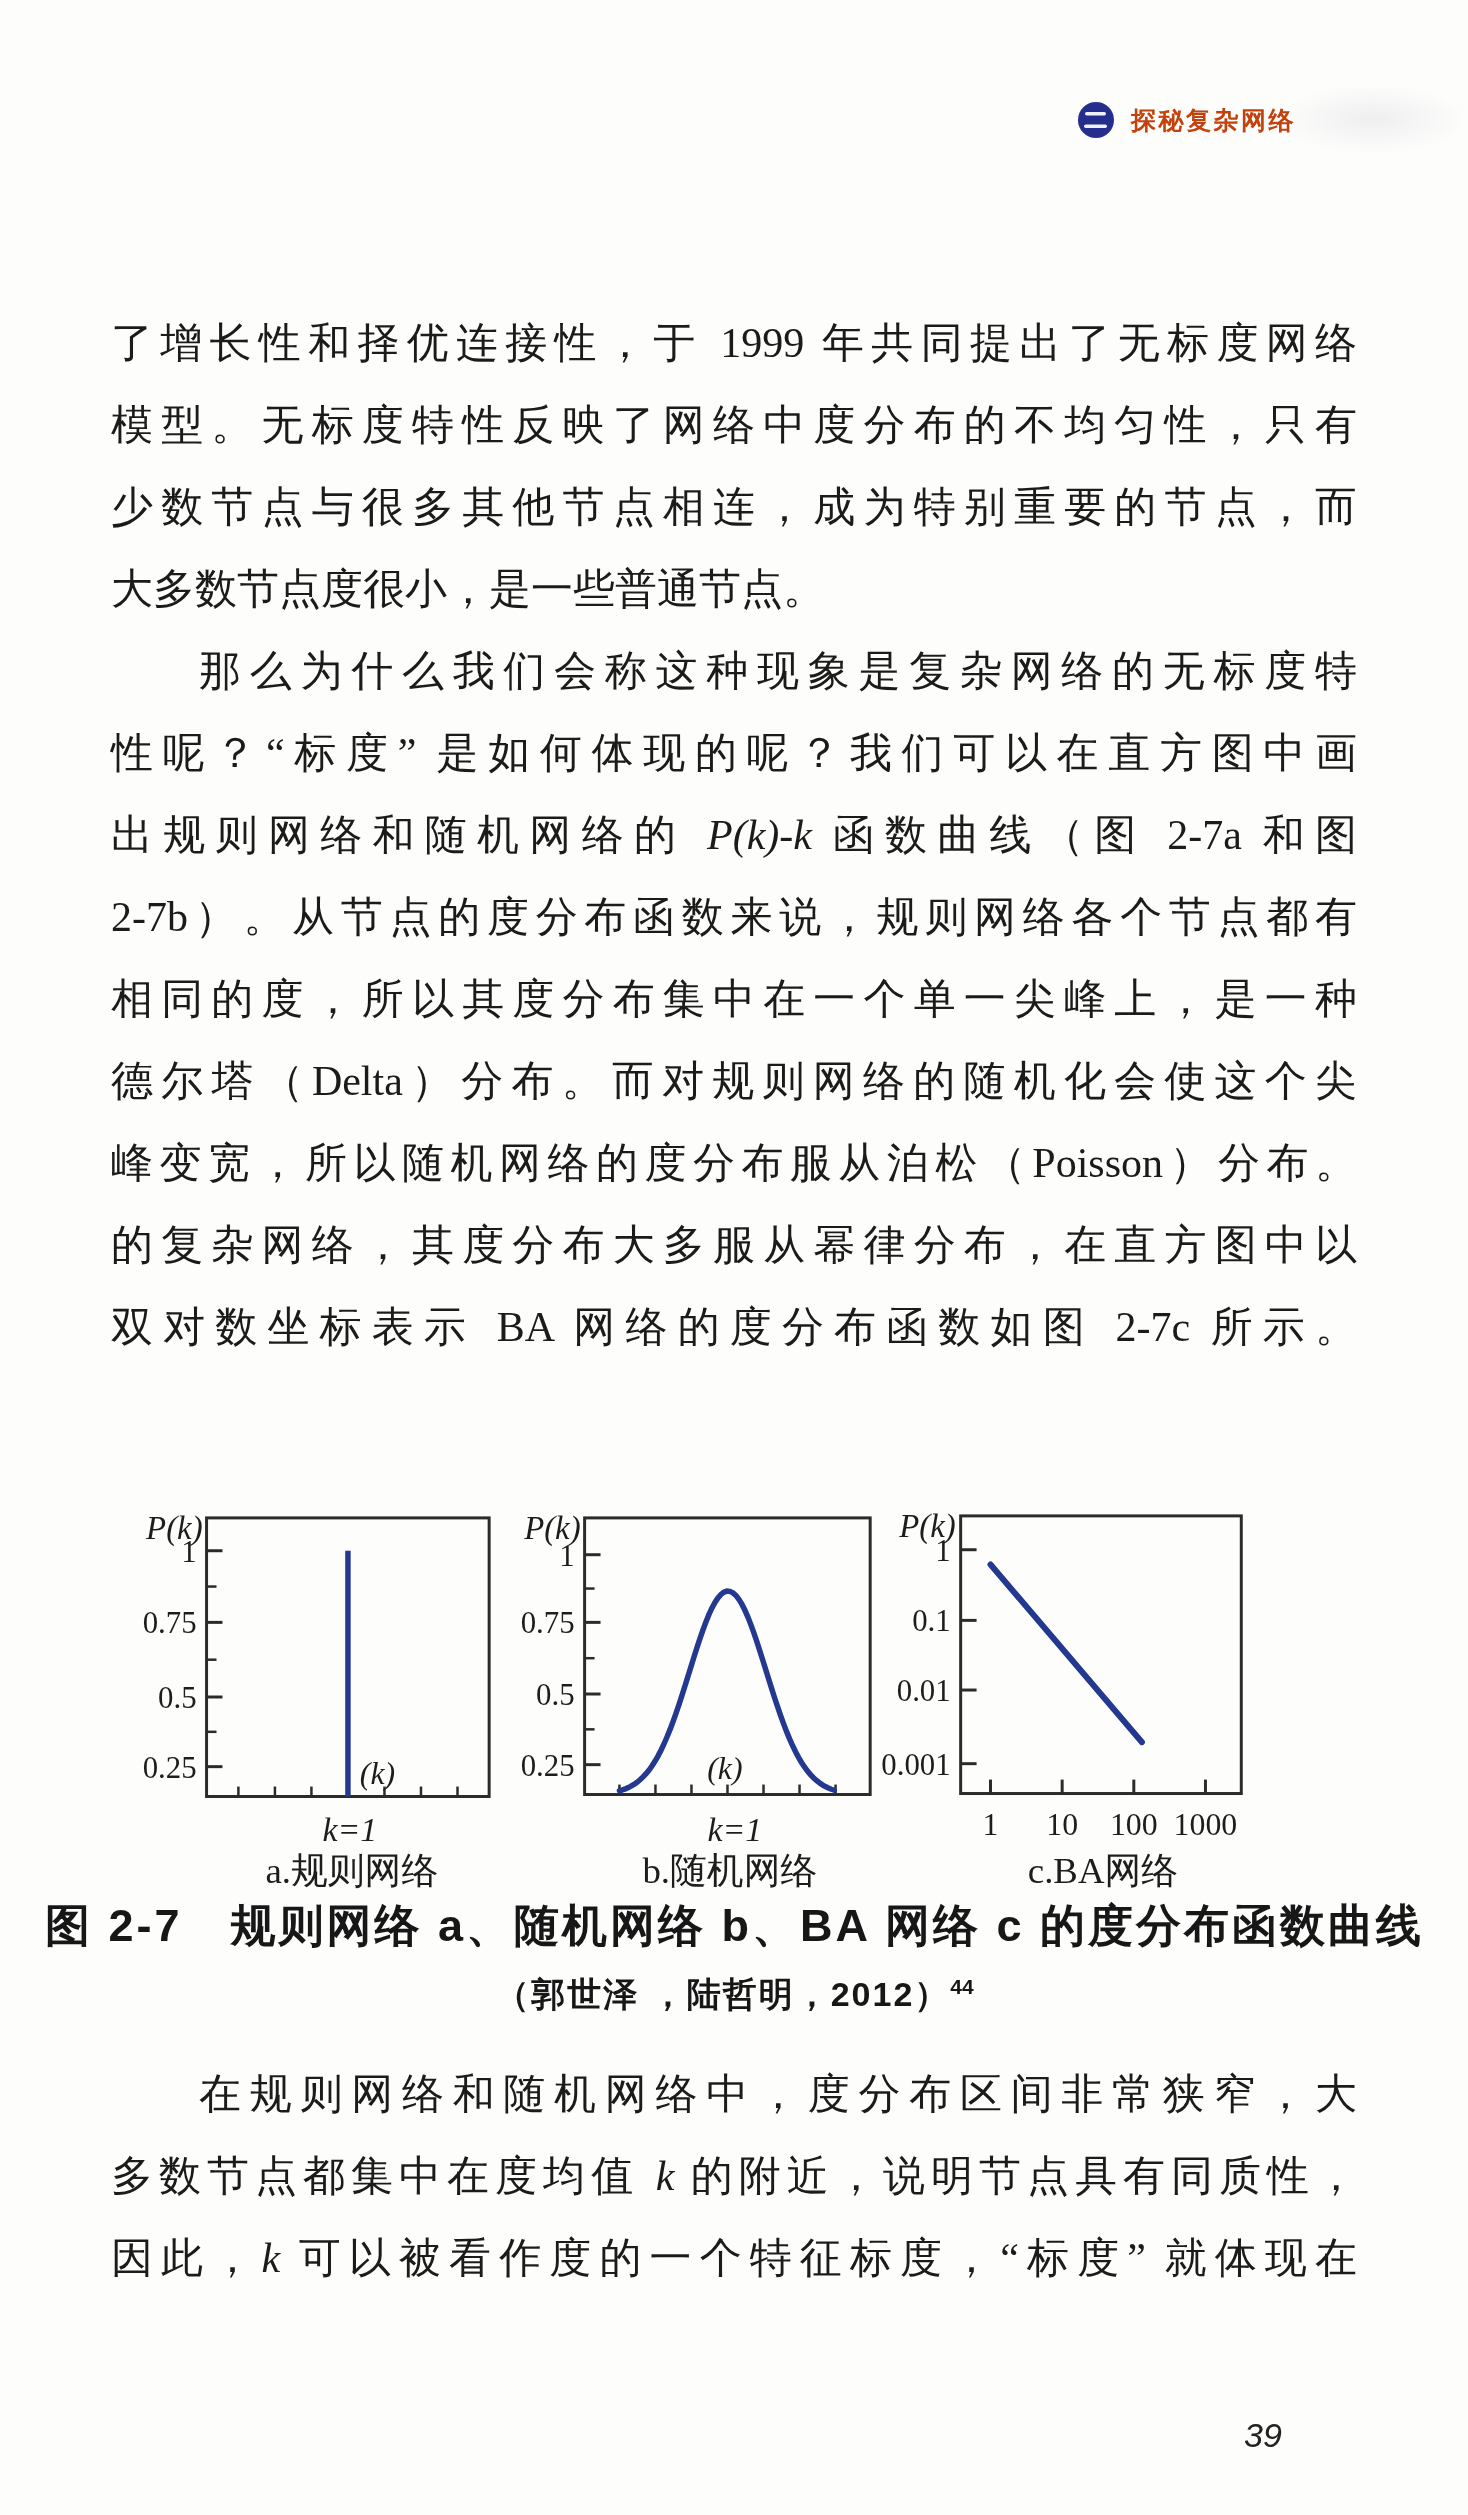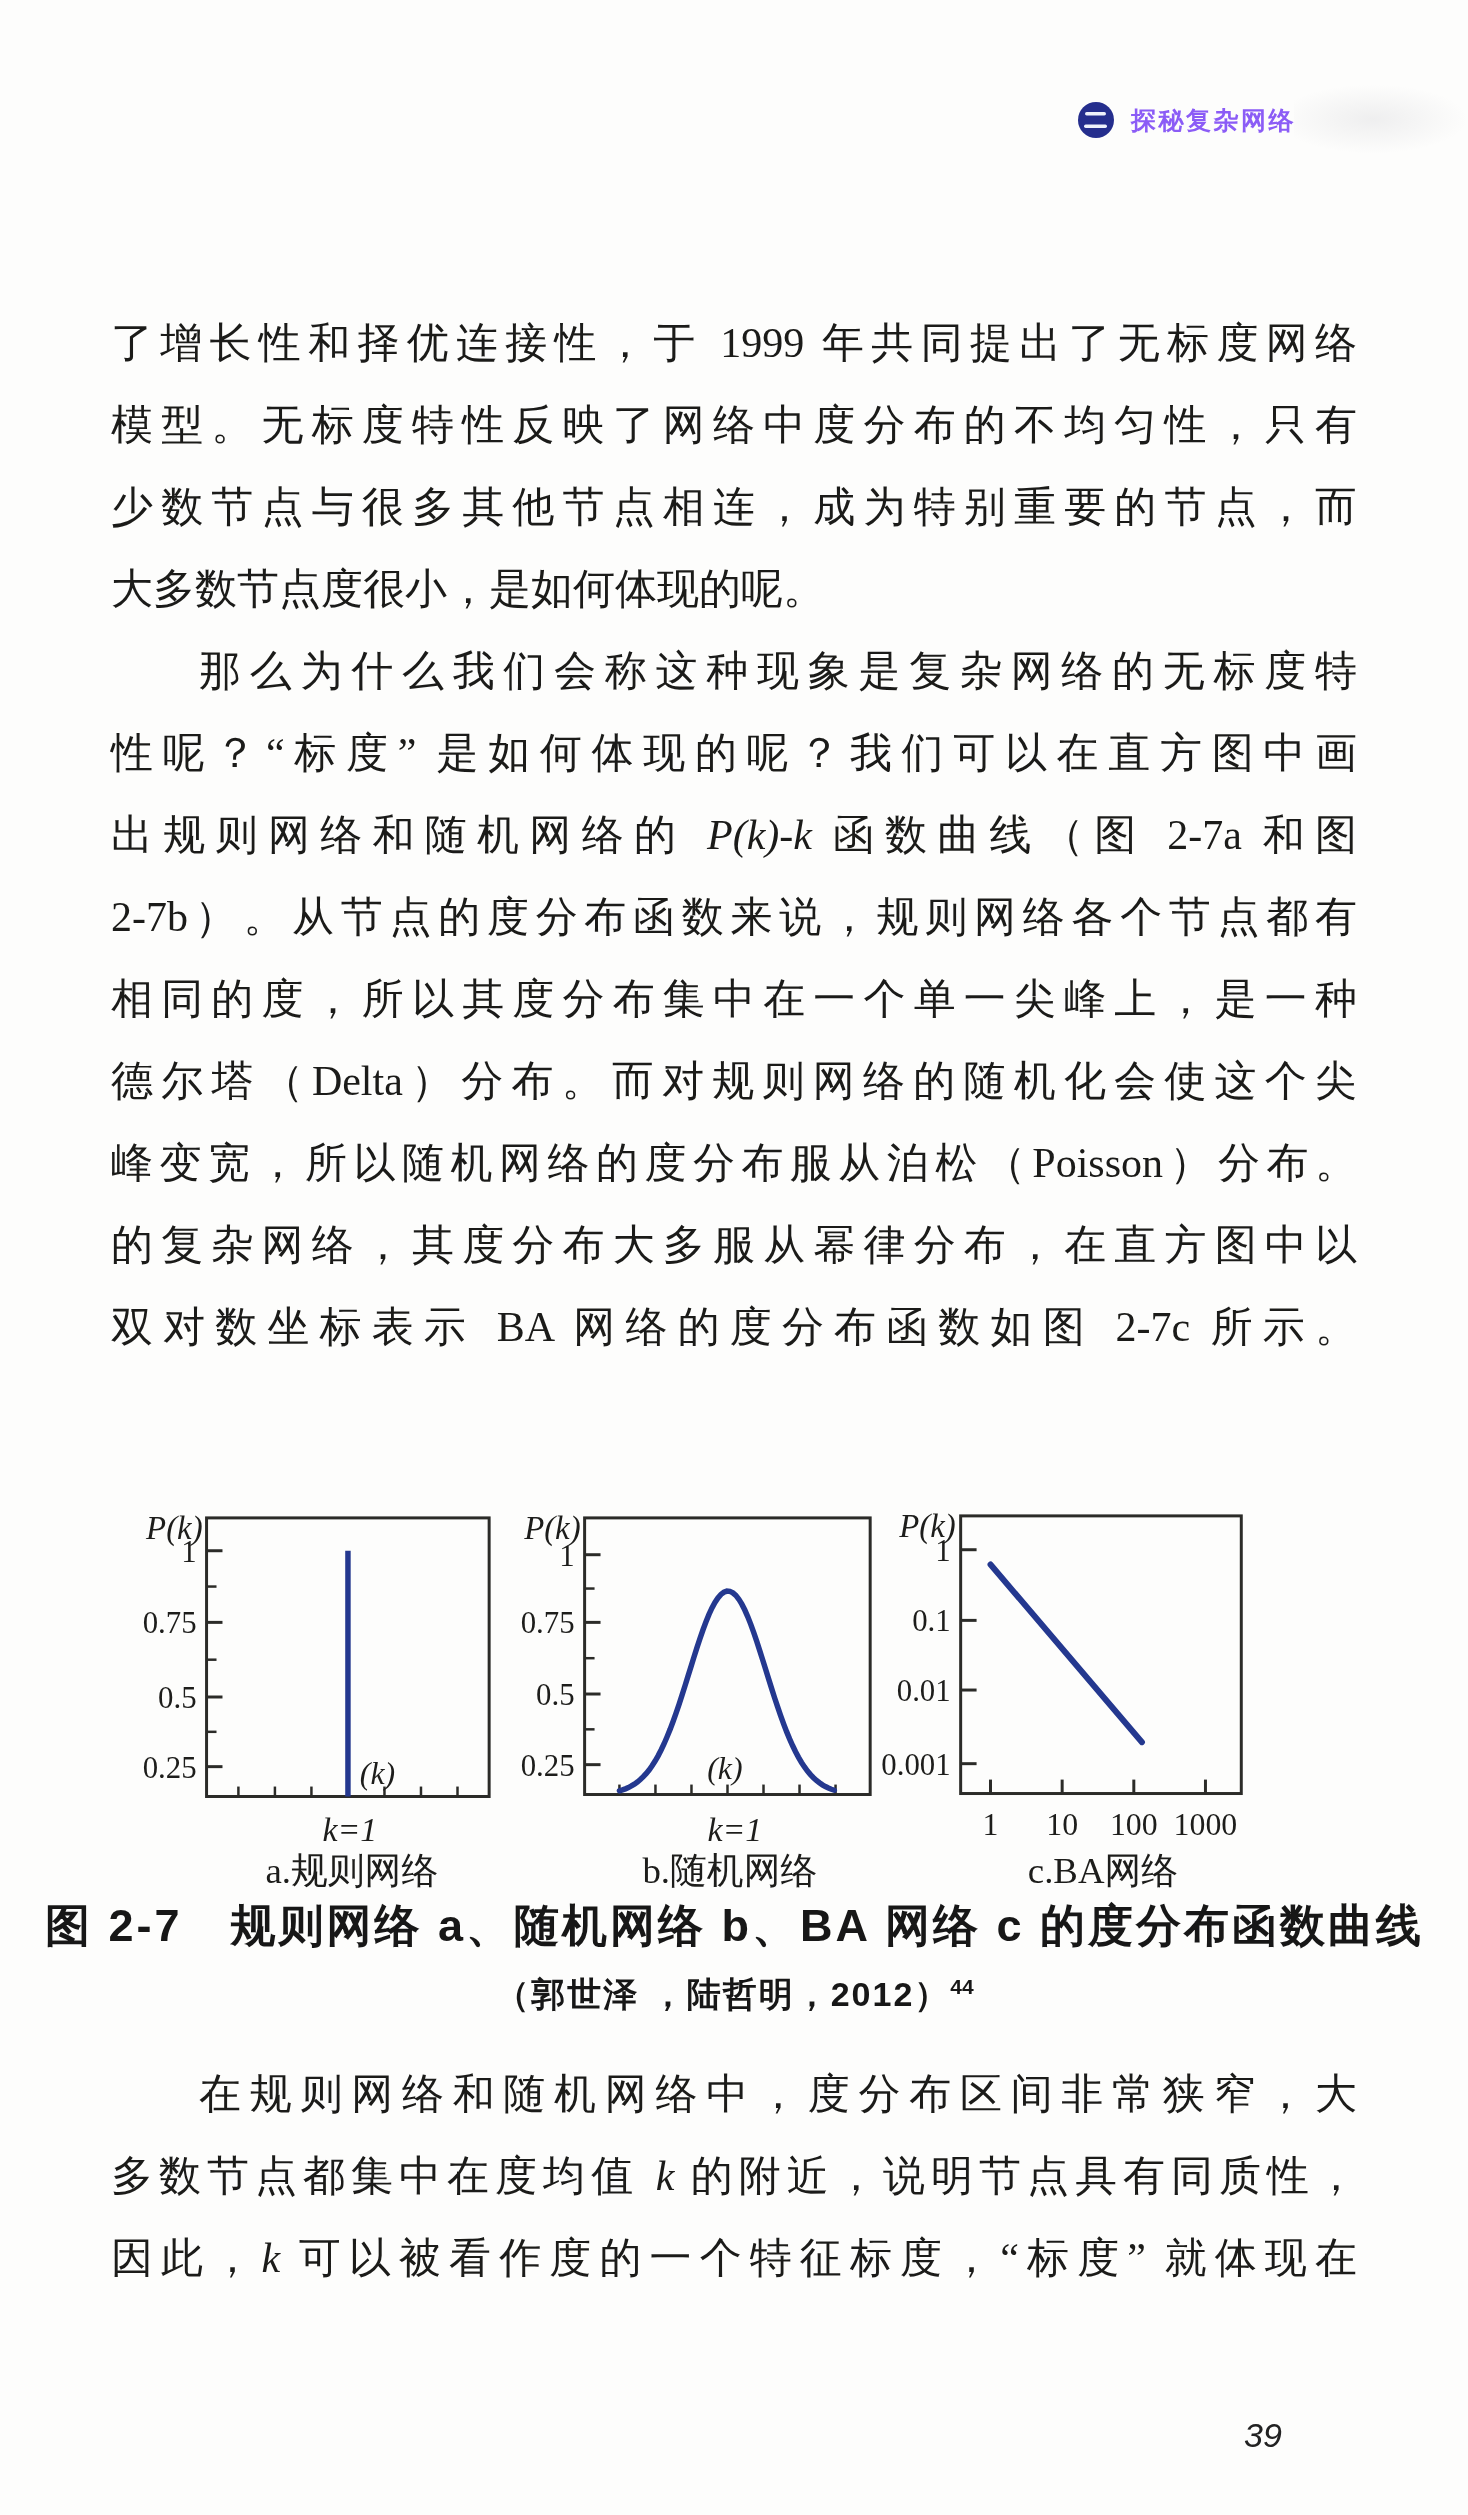--- a/index.html
+++ b/index.html
@@ -10,21 +10,21 @@
     color:#1b1b19;
   }
   
   .running-head {
     position:absolute; top:101px; left:1077px;
     display:flex; align-items:center; gap:16px;
   }
   .logo-icon { width:38px; height:38px; display:block; }
   .header-title {
     font-family:"Liberation Sans",sans-serif; font-weight:bold;
-    font-size:25px; letter-spacing:2.5px; color:#8b5cf6;
+    font-size:25px; letter-spacing:2.5px; color:#c2410c;
   }
   .scan-smudge {
     position:absolute; top:84px; left:1294px; width:175px; height:70px;
     background:radial-gradient(ellipse at 45% 50%, rgba(110,110,125,0.10), rgba(110,110,125,0) 70%);
     pointer-events:none;
   }
   
   .text-block { position:absolute; left:111px; width:1246px; }
   #body-block-1 { top:302px; }
   #body-block-2 { top:2053px; }
@@ -68,21 +68,21 @@
       <rect x="8" y="11" width="21" height="3.4" rx="1.7" fill="#eef1fb"></rect>
       <rect x="7" y="23.6" width="23" height="3.4" rx="1.7" fill="#eef1fb"></rect>
     </svg>
     <span class="header-title">探秘复杂网络</span>
   </header>
 
   <main id="body-block-1" class="text-block">
       <div class="line"><span>了增长性和择优连接性，于 1999 年共同提出了无标度网络</span></div>
       <div class="line"><span>模型。无标度特性反映了网络中度分布的不均匀性，只有</span></div>
       <div class="line"><span>少数节点与很多其他节点相连，成为特别重要的节点，而</span></div>
-      <div class="line short"><span>大多数节点度很小，是如何体现的呢。</span></div>
+      <div class="line short"><span>大多数节点度很小，是一些普通节点。</span></div>
       <div class="line indent"><span>那么为什么我们会称这种现象是复杂网络的无标度特</span></div>
       <div class="line"><span>性呢？“标度” 是如何体现的呢？我们可以在直方图中画</span></div>
       <div class="line"><span>出规则网络和随机网络的 </span><span class="it">P(k)-k</span><span> 函数曲线（图 2-7a 和图</span></div>
       <div class="line"><span>2-7b）。从节点的度分布函数来说，规则网络各个节点都有</span></div>
       <div class="line"><span>相同的度，所以其度分布集中在一个单一尖峰上，是一种</span></div>
       <div class="line"><span>德尔塔（Delta）分布。而对规则网络的随机化会使这个尖</span></div>
       <div class="line"><span>峰变宽，所以随机网络的度分布服从泊松（Poisson）分布。</span></div>
       <div class="line"><span>的复杂网络，其度分布大多服从幂律分布，在直方图中以</span></div>
       <div class="line"><span>双对数坐标表示 BA 网络的度分布函数如图 2-7c 所示。</span></div>
     </main>

